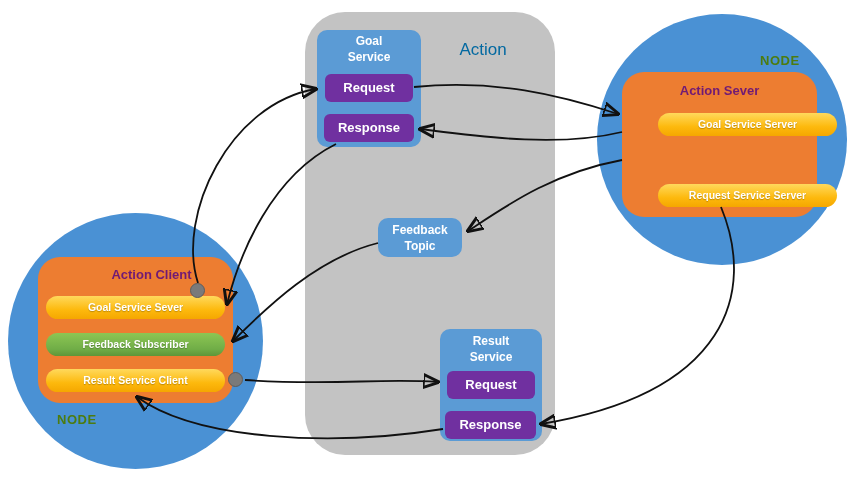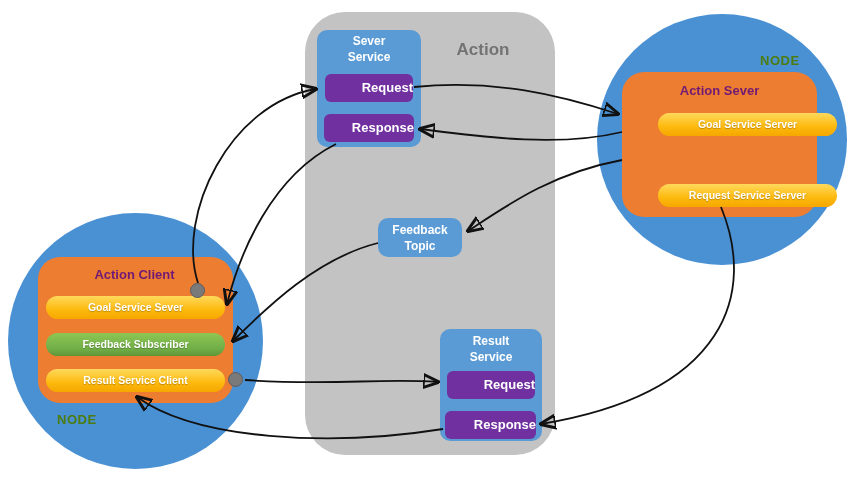--- a/index.html
+++ b/index.html
@@ -1,52 +1,52 @@
 <!DOCTYPE html>
 <html><head>
 <meta charset="utf-8">
 <style>
   html,body{margin:0;padding:0;background:#fff;}
   .canvas{position:relative;width:854px;height:480px;background:#ffffff;
           font-family:"Liberation Sans",sans-serif;overflow:hidden;}
   .abs{position:absolute;}
 
   .panel{left:305px;top:12px;width:250px;height:443px;background:#c3c3c3;border-radius:40px;}
-  .action-title{left:425px;top:40px;width:116px;text-align:center;color:#737373;
-                font-weight:bold;font-size:17px;}
+  .action-title{left:425px;top:40px;width:116px;text-align:center;color:#0369a1;
+                font-weight:normal;font-size:17px;}
 
   .circle{border-radius:50%;background:#4a91d4;}
   .circle.left{left:8px;top:213px;width:255px;height:256px;}
   .circle.right{left:597px;top:14px;width:250px;height:251px;}
   .node-label{color:#4d7c0f;font-weight:bold;font-size:13px;letter-spacing:.5px;}
   .node-label.left{left:57px;top:412px;}
   .node-label.right{left:760px;top:53px;}
 
   .obox{background:#ed7d31;border-radius:22px;}
   .obox.leftbox{left:38px;top:257px;width:195px;height:146px;}
   .obox.rightbox{left:622px;top:72px;width:195px;height:145px;}
   .obox-title{color:#701a75;font-weight:bold;font-size:13px;text-align:center;}
-  .obox-title.leftbox{left:37px;top:267px;width:195px;}
+  .obox-title.leftbox{left:54px;top:267px;width:195px;}
   .obox-title.rightbox{left:622px;top:83px;width:195px;}
 
   .pill{height:23px;border-radius:12px;color:#fff;font-weight:bold;font-size:10.5px;
         text-align:center;line-height:23px;text-shadow:0 1px 1px rgba(0,0,0,.25);}
   .pill.yellow{background:linear-gradient(180deg,#ffd95c,#fdb90d 60%,#f5a700);}
   .pill.green{background:linear-gradient(180deg,#8dc653,#70ad47 70%,#5f9638);}
   .pill.lcol{left:46px;width:179px;}
   .pill.rcol{left:658px;width:179px;}
 
   .bluebox{background:#5b9bd5;border-radius:10px;}
   .goal-box{left:317px;top:30px;width:104px;height:117px;}
   .topic-box{left:378px;top:218px;width:84px;height:39px;}
   .result-box{left:440px;top:329px;width:102px;height:112px;}
   .svc-title{color:#fff;font-weight:bold;font-size:12px;text-align:center;line-height:1.35;}
 
   .btn{background:#7030a0;border-radius:6px;color:#fff;font-weight:bold;font-size:13px;
-       text-align:right;line-height:28px;height:28px;}
+       text-align:center;line-height:28px;height:28px;}
 
   .dot{width:15px;height:15px;border-radius:50%;background:#7a7a7a;border:1px solid #5d5d5d;
        box-sizing:border-box;}
 
   svg.arrows{position:absolute;left:0;top:0;width:854px;height:480px;pointer-events:none;}
   svg.arrows path{fill:none;stroke:#111;stroke-width:1.8px;}
 </style>
 </head>
 <body>
 
@@ -65,21 +65,21 @@
   <div class="abs pill yellow lcol" style="top:296px">Goal Service Sever</div>
   <div class="abs pill yellow lcol" style="top:369px">Result Service Client</div>
   <div class="abs pill green lcol" style="top:333px">Feedback Subscriber</div>
 
   <div class="abs obox rightbox"></div>
   <div class="abs obox-title rightbox">Action Sever</div>
   <div class="abs pill yellow rcol" style="top:113px">Goal Service Server</div>
   <div class="abs pill yellow rcol" style="top:184px">Request Service Server</div>
 
   <div class="abs bluebox goal-box"></div>
-  <div class="abs svc-title" style="left:343px;top:33px;width:52px">Sever Service</div>
+  <div class="abs svc-title" style="left:343px;top:33px;width:52px">Goal Service</div>
   <div class="abs btn" style="left:325px;top:74px;width:88px">Request</div>
   <div class="abs btn" style="left:324px;top:114px;width:90px">Response</div>
 
   <div class="abs bluebox topic-box"></div>
   <div class="abs svc-title" style="left:390px;top:222px;width:60px">Feedback Topic</div>
 
   <div class="abs bluebox result-box"></div>
   <div class="abs svc-title" style="left:467px;top:333px;width:48px">Result Service</div>
   <div class="abs btn" style="left:447px;top:371px;width:88px">Request</div>
   <div class="abs btn" style="left:445px;top:411px;width:91px">Response</div>

